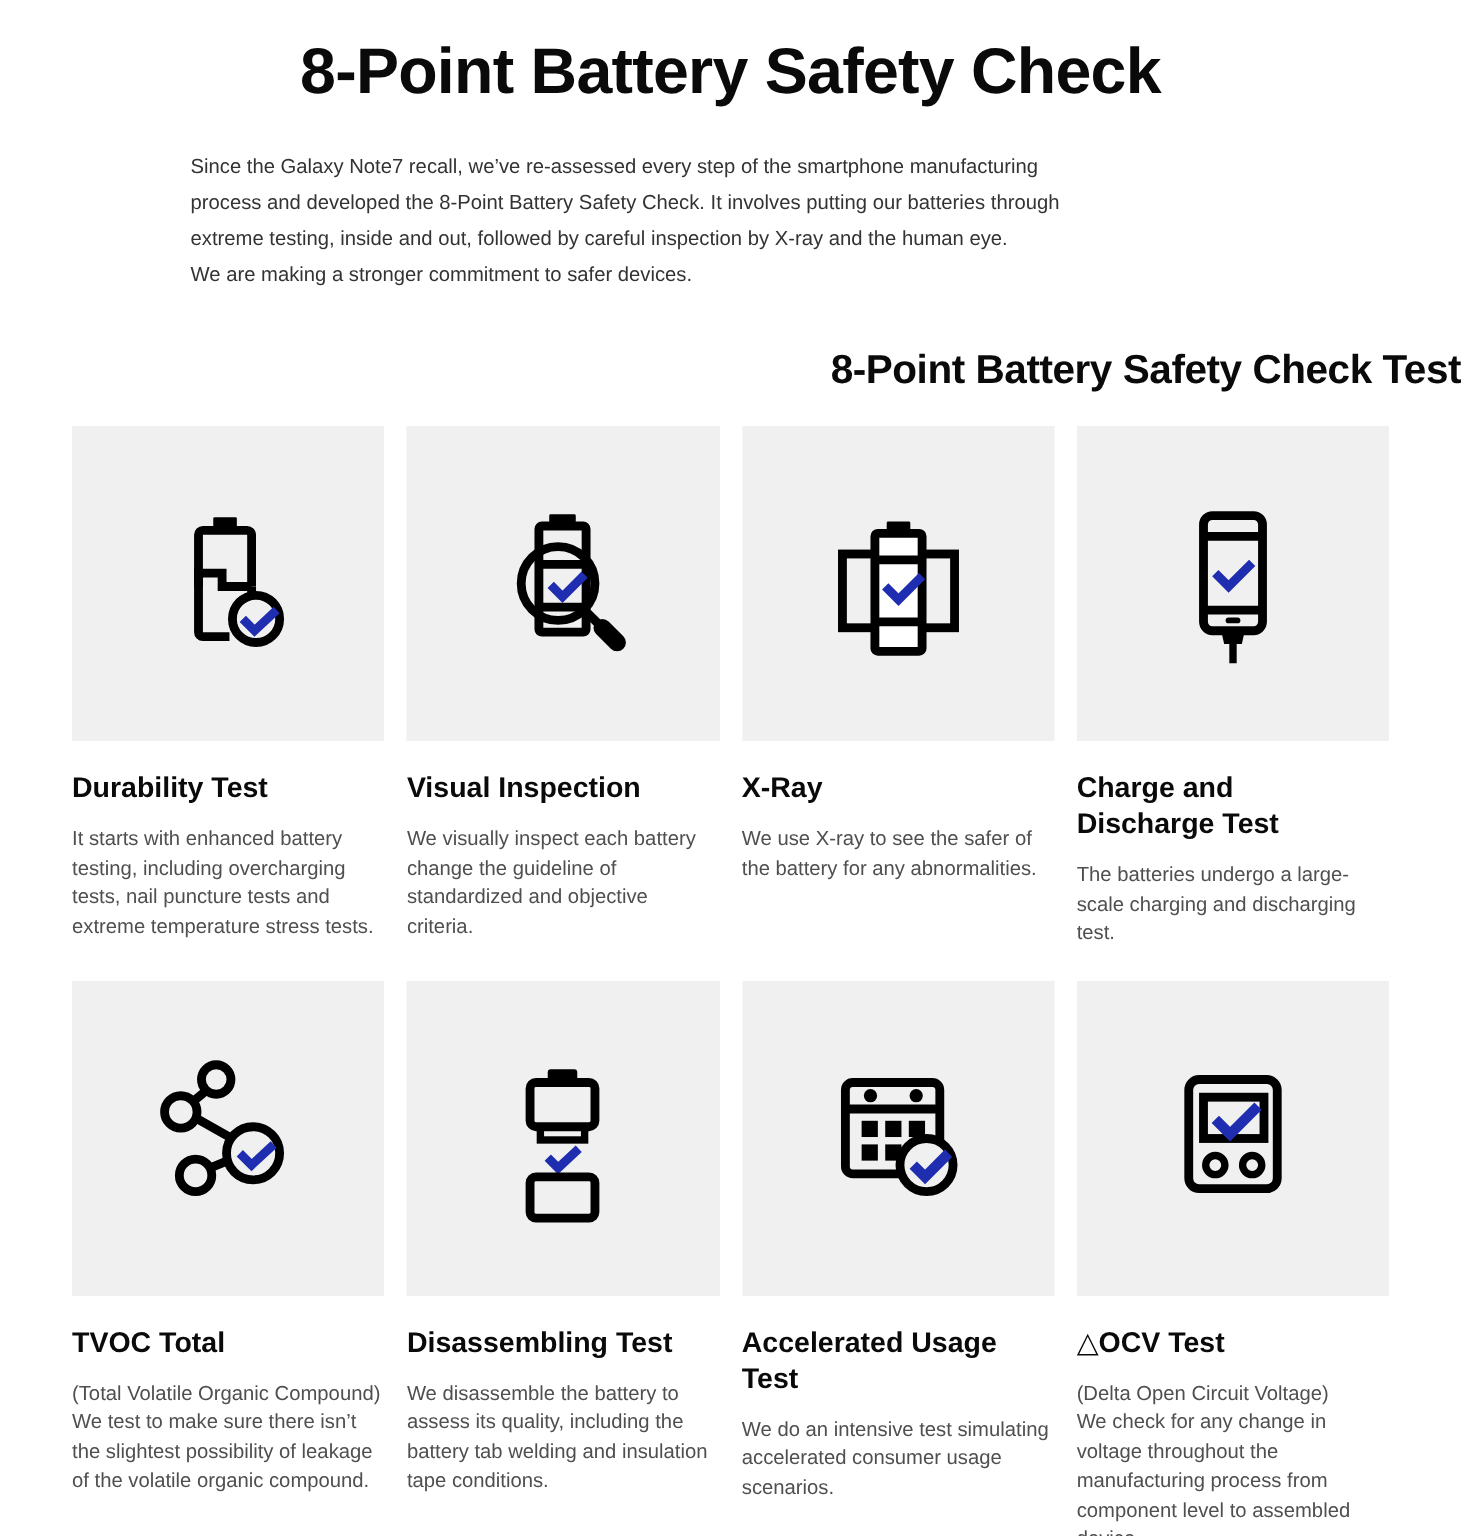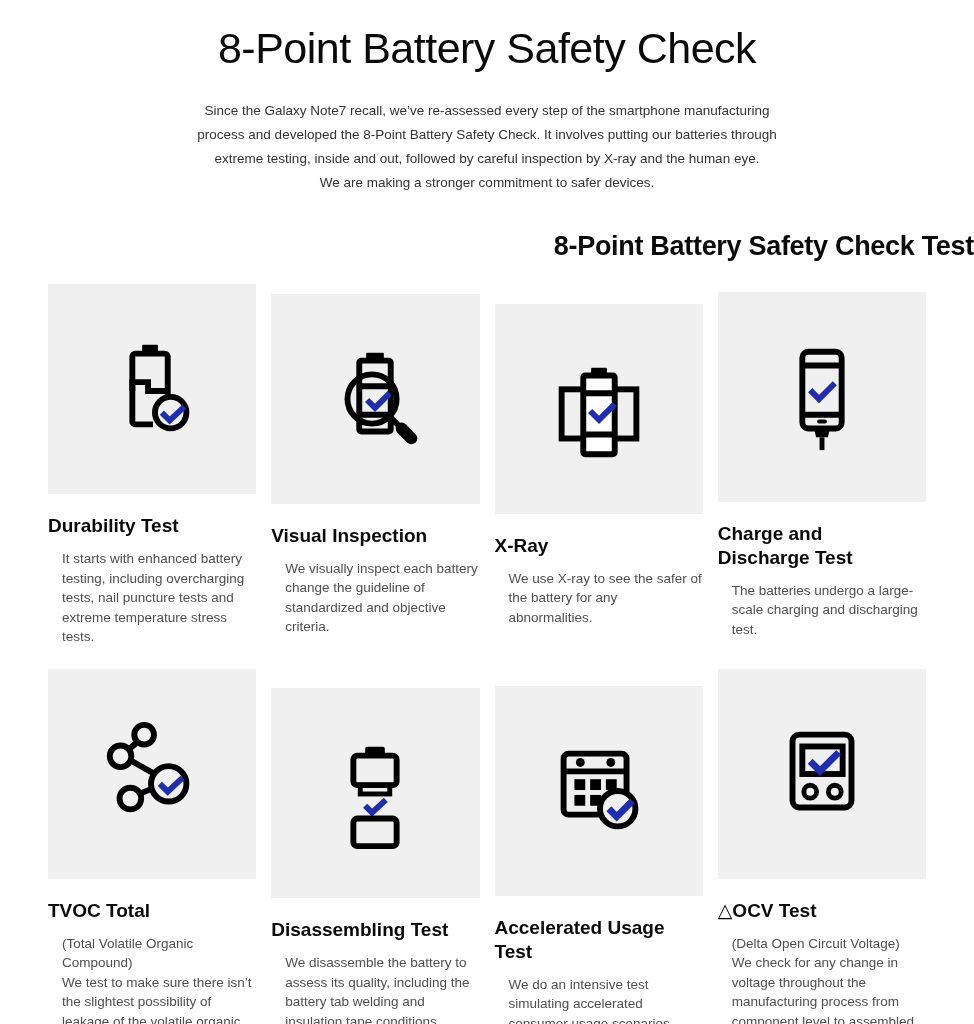--- a/index.html
+++ b/index.html
@@ -13,49 +13,48 @@
   body{
     width:974px;height:1024px;
     font-family:"Liberation Sans","DejaVu Sans",sans-serif;
     color:var(--ink);
     overflow:hidden;
   }
   .page{padding-top:24px;}
   .main-title{
     text-align:center;
     font-size:43px;
-    font-weight:400;
+    font-weight:700;
     letter-spacing:-0.5px;
     color:#0a0a0a;
   }
   .intro{
     margin:26px auto 13px;
     width:720px;
-    text-align:center;
     font-size:13.5px;
     line-height:24px;
     color:#333;
     white-space:pre-line;
   }
   .section-heading{
     margin:36px 0 0 48px;
     font-size:27px;
     font-weight:700;
     letter-spacing:-0.3px;
     color:#0a0a0a;
     text-align:right;
   }
   .grid{
     margin:22px 48px 0;
     display:grid;
     grid-template-columns:repeat(4,1fr);
     column-gap:15px;
     row-gap:22px;
   }
-  .card{display:flex;flex-direction:column;justify-content:center;}
+  .card{display:flex;flex-direction:column;}
   .tile{
     background:var(--tile-bg);
     height:210px;
     display:flex;
     align-items:center;
     justify-content:center;
   }
   .tile svg{width:118px;height:118px;display:block;}
   .card-title{
     margin-top:20px;
@@ -64,21 +63,20 @@
     font-weight:700;
     max-width:200px;
     color:#0a0a0a;
   }
   .card-desc{
     margin-top:11px;
     font-size:13.5px;
     line-height:19.5px;
     color:var(--body-text);
     white-space:pre-line;
-    margin-left:14px;
   }
   
   .st{stroke:#000;stroke-width:6;fill:none;}
   .st5{stroke:#000;stroke-width:5;fill:none;}
   .fl{fill:#000;}
   .bg{fill:var(--tile-bg);}
   .wh{fill:#fff;}
   .chk{stroke:var(--accent);stroke-width:7;fill:none;stroke-linecap:butt;}
   .chk6{stroke:var(--accent);stroke-width:6;fill:none;stroke-linecap:butt;}
 </style>

